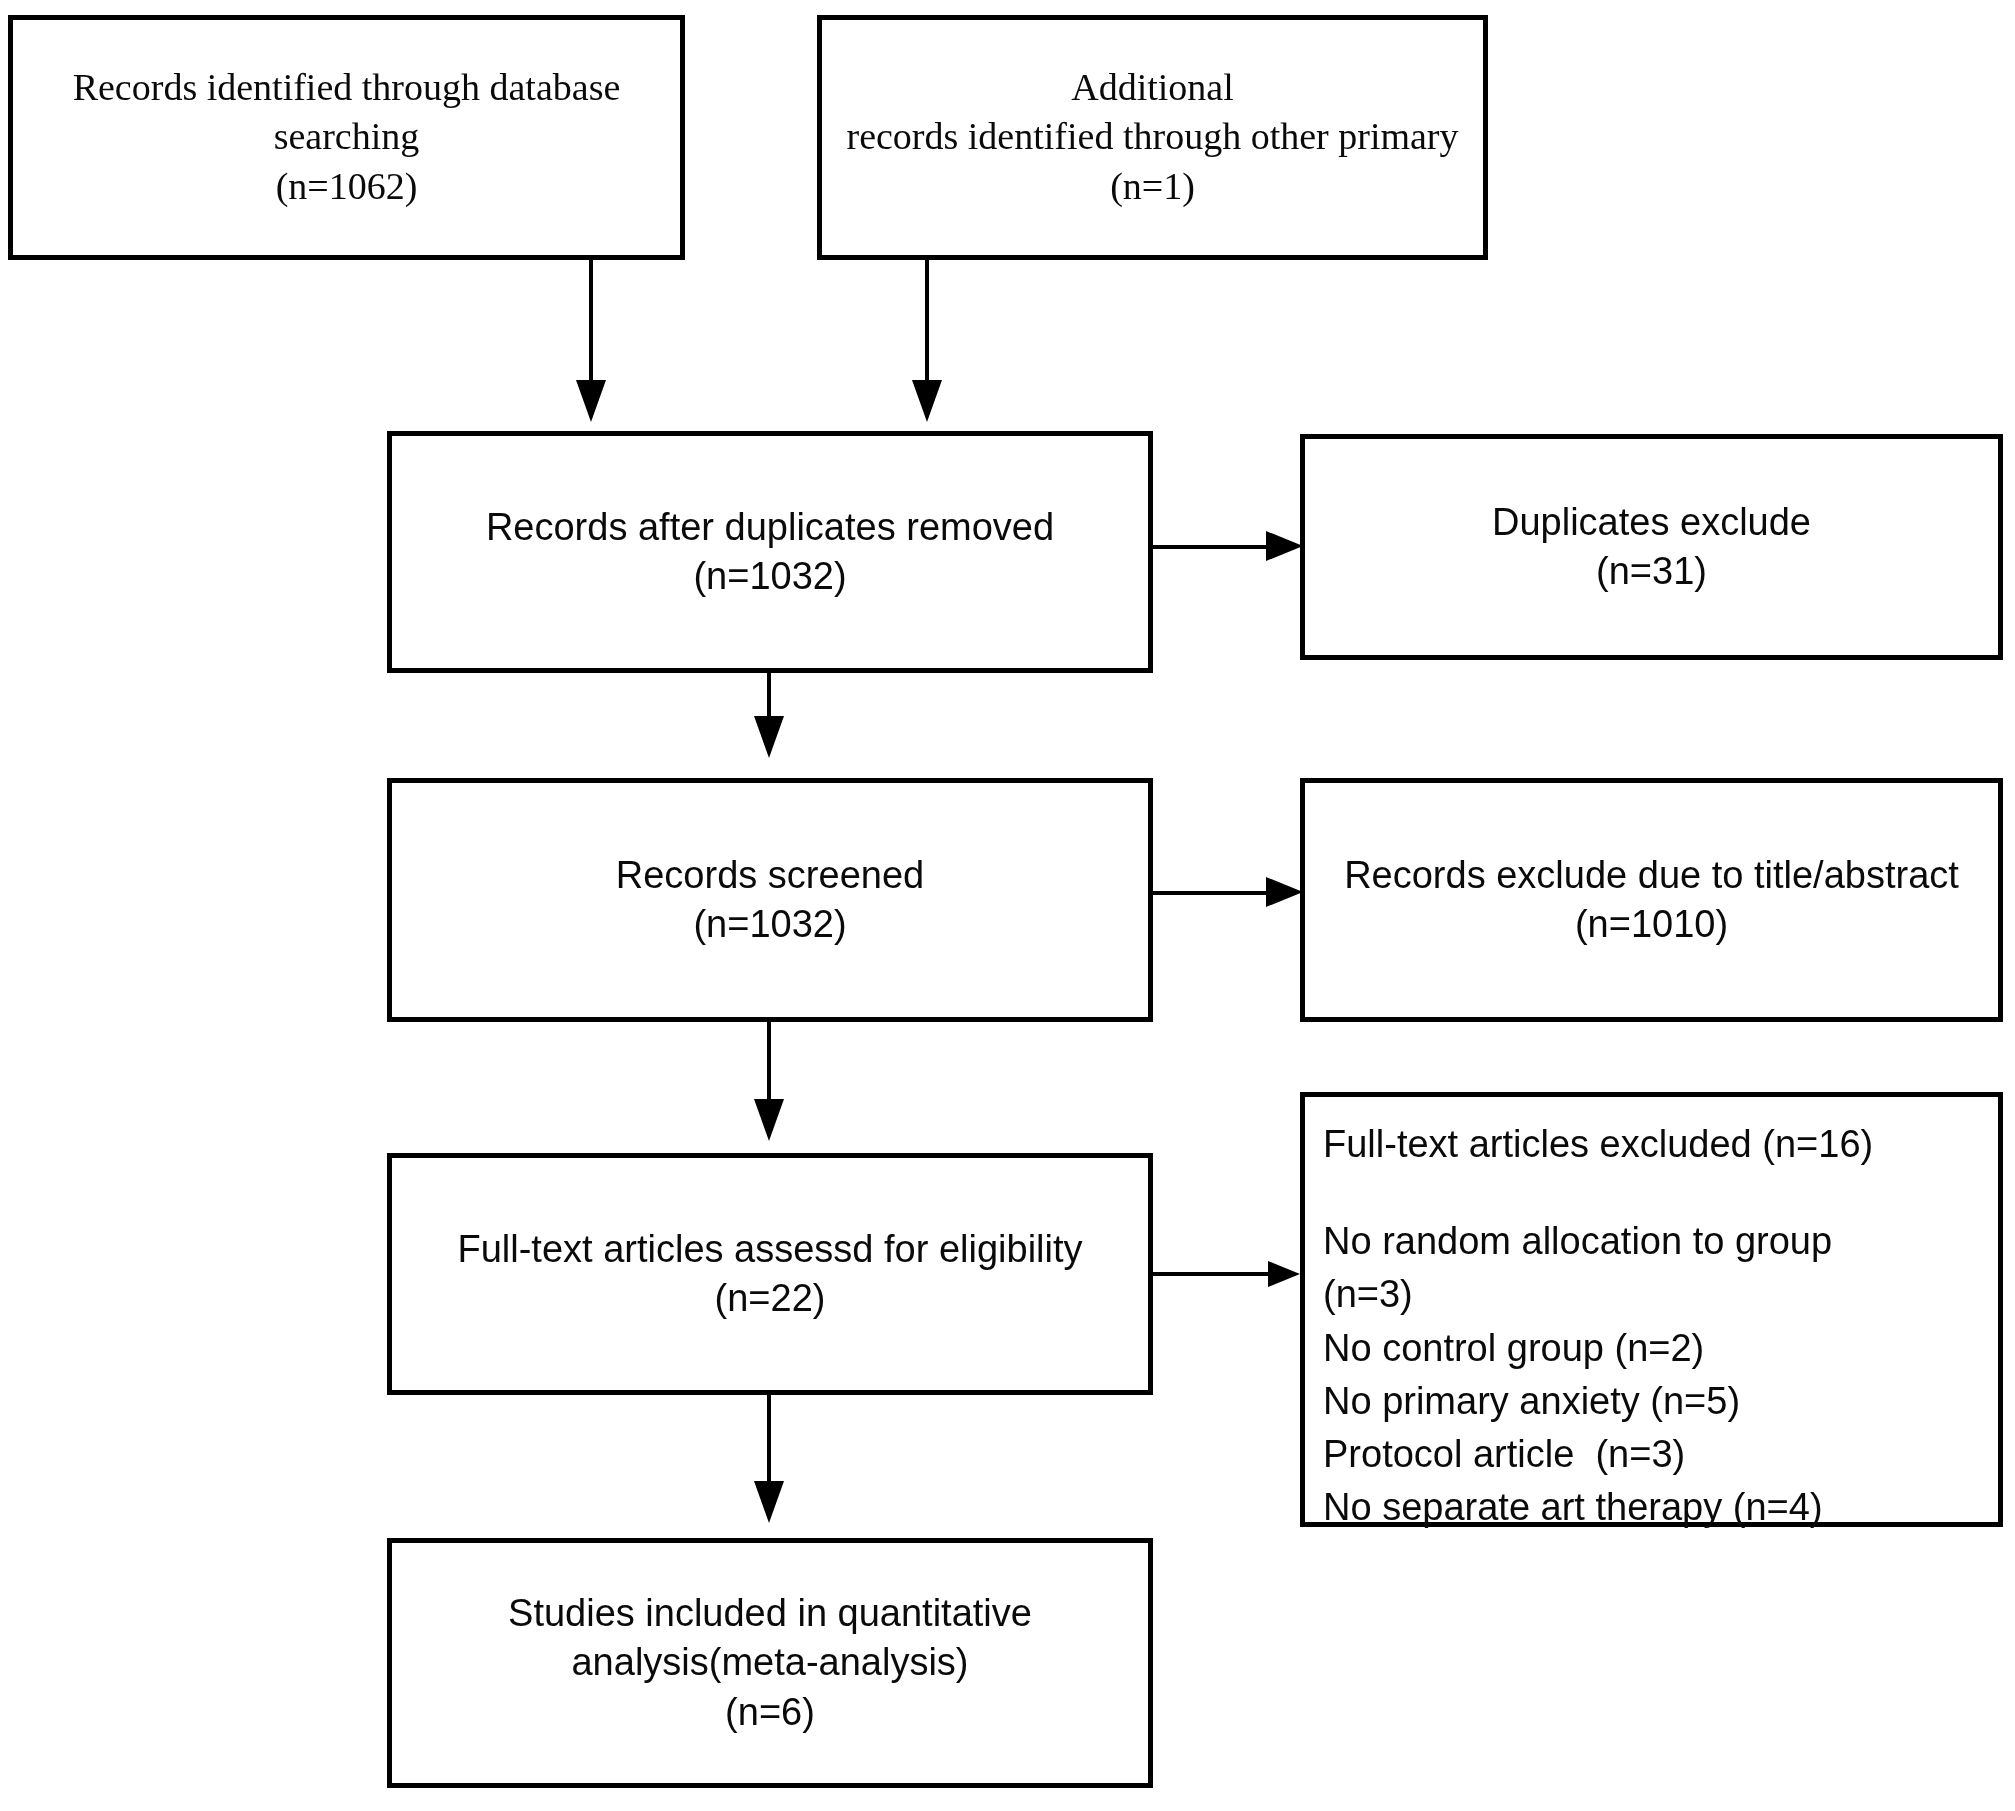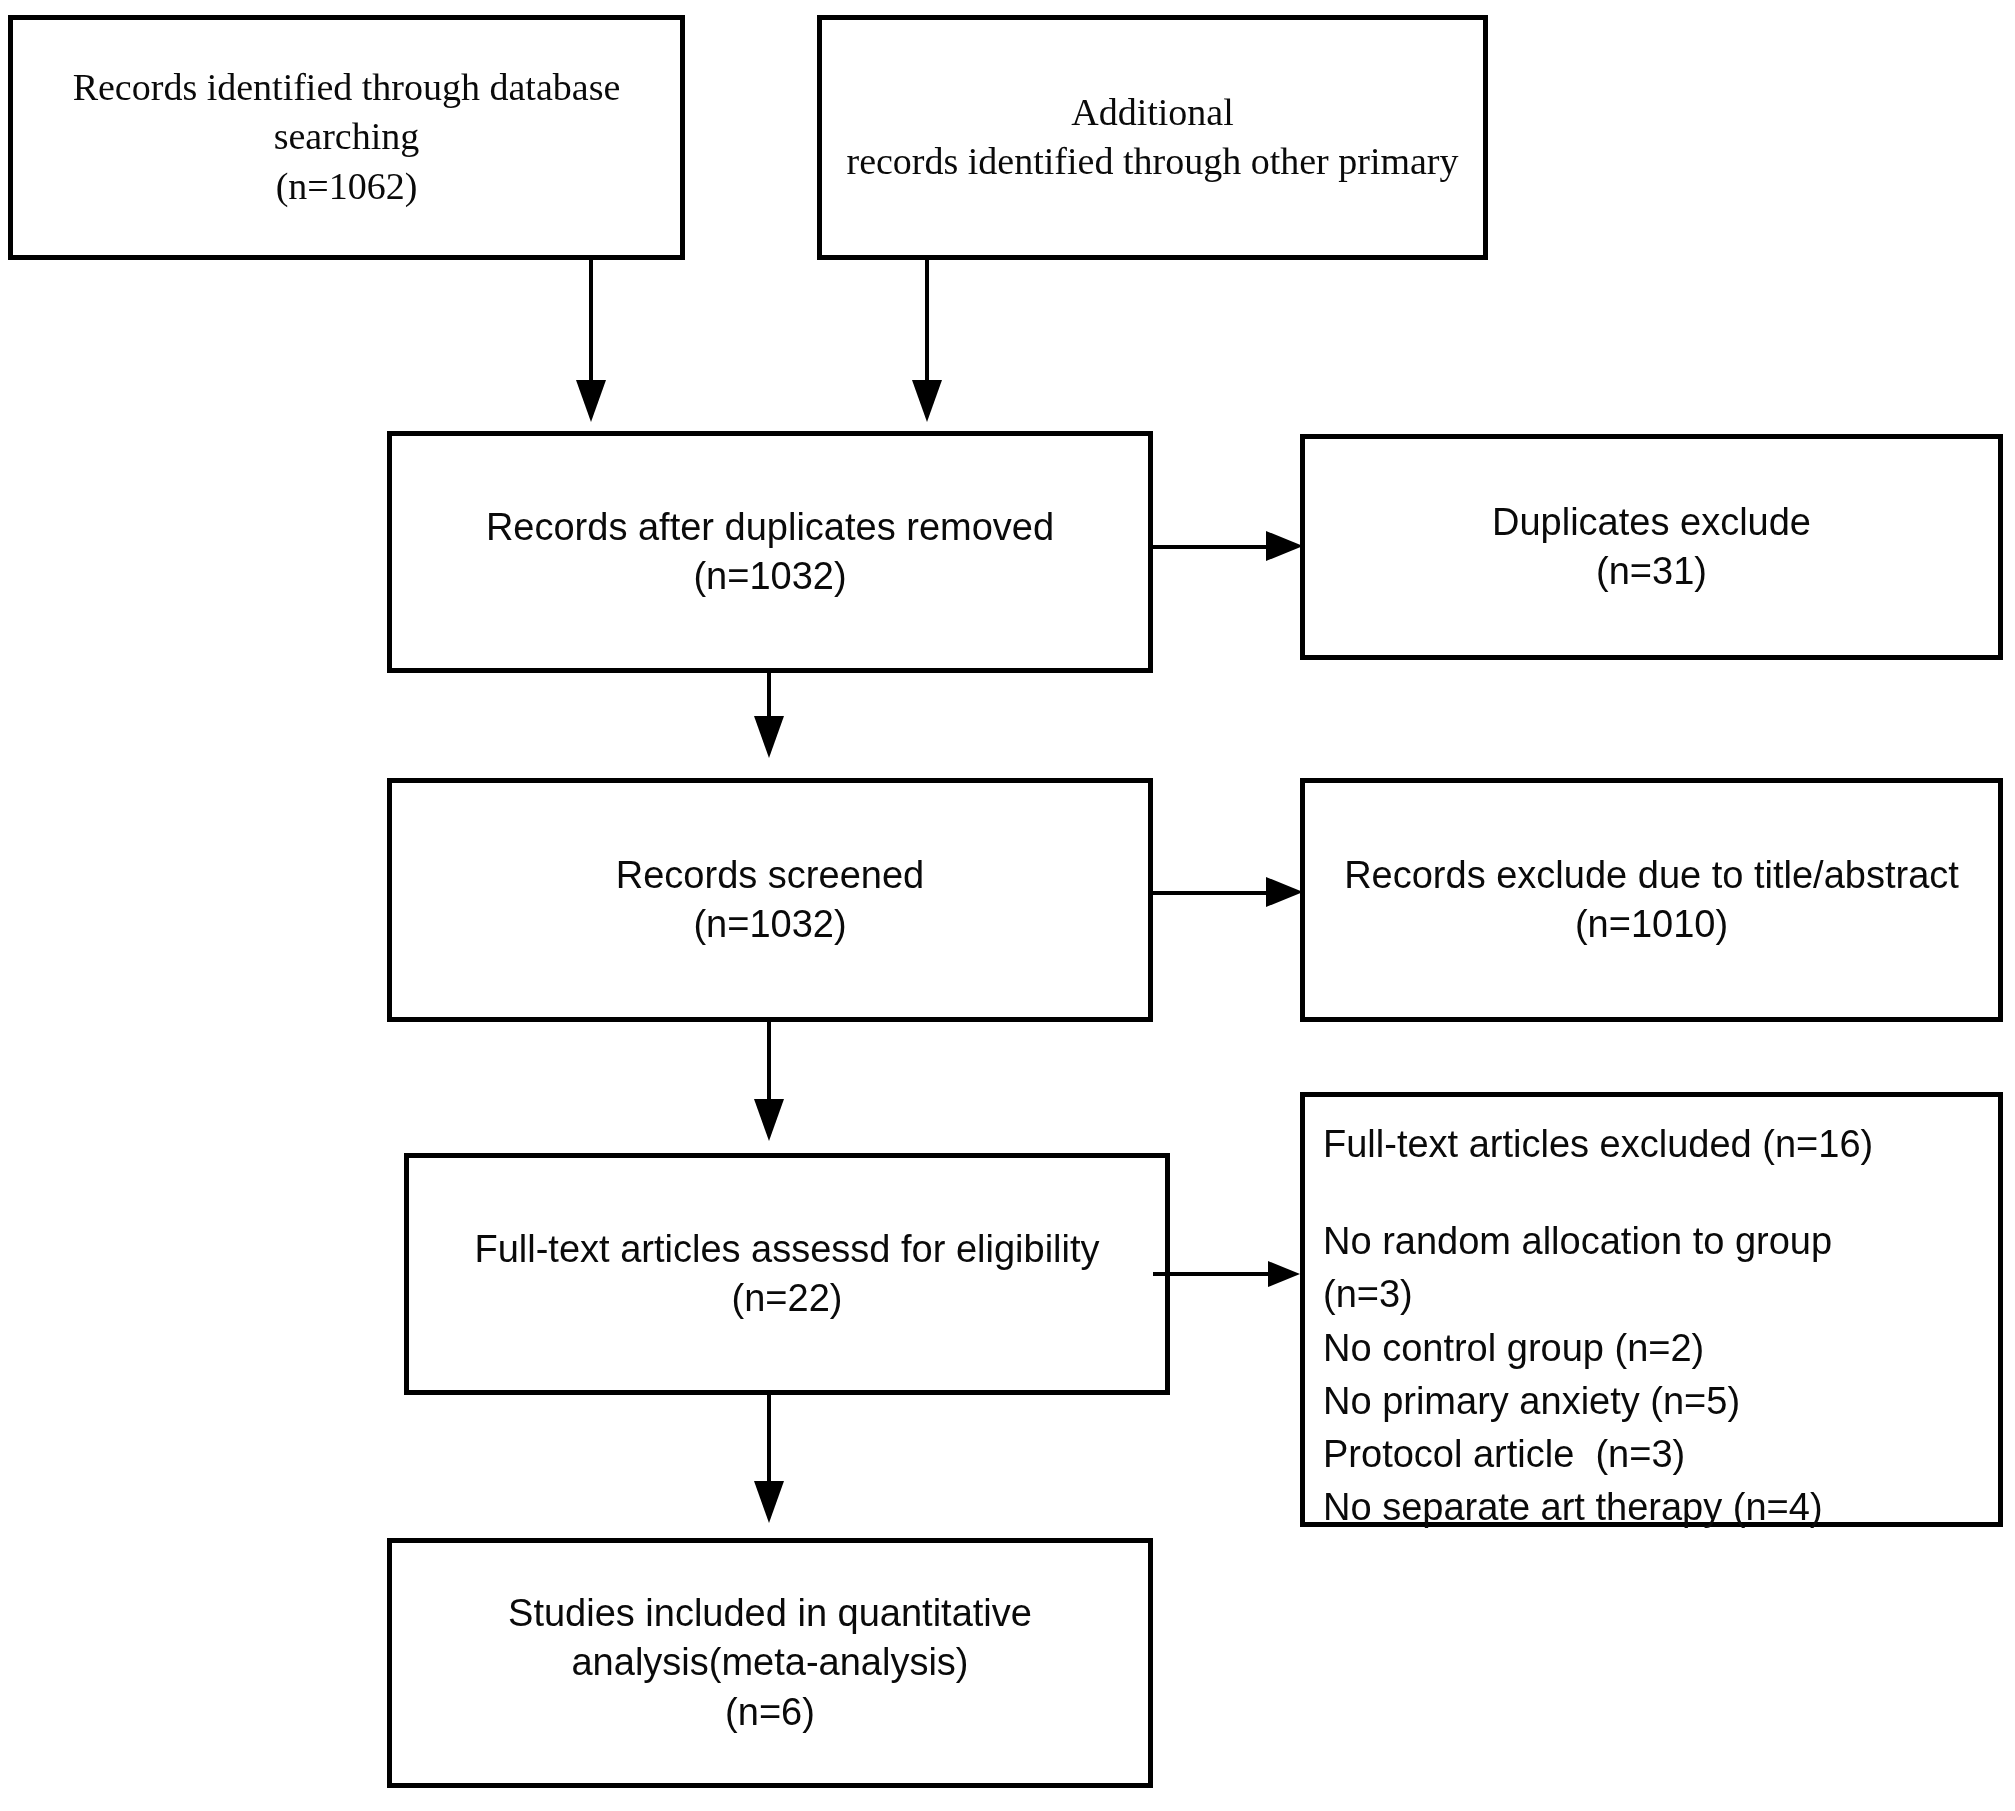--- a/index.html
+++ b/index.html
@@ -110,20 +110,21 @@
       <span class="ln">Records identified through database</span>
       <span class="ln">searching</span>
       <span class="ln">(n=1062)</span>
     </span>
   </div>
 
   <div class="box serif" style="left:817px; top:14.5px; width:671px; height:245px;">
     <span class="lines">
       <span class="ln">Additional</span>
       <span class="ln">records identified through other primary</span>
+      <span class="ln">(n=1)</span>
     </span>
   </div>
 
   <div class="vline" style="left:589px; top:260px; height:132px;"></div>
   <div class="arrow-down" style="left:576px; top:380px;"></div>
 
   <div class="vline" style="left:925px; top:260px; height:132px;"></div>
   <div class="arrow-down" style="left:912px; top:380px;"></div>
 
   <div class="box sans" style="left:387px; top:431px; width:766px; height:242px;">
@@ -159,21 +160,21 @@
       <span class="ln">(n=1010)</span>
     </span>
   </div>
 
   <div class="hline" style="left:1153px; top:891px; width:117px;"></div>
   <div class="arrow-right" style="left:1266px; top:877px;"></div>
 
   <div class="vline" style="left:767px; top:1022px; height:89px;"></div>
   <div class="arrow-down" style="left:754px; top:1099px;"></div>
 
-  <div class="box sans" style="left:404px; top:1153px; width:766px; height:242px;">
+  <div class="box sans" style="left:387px; top:1153px; width:766px; height:242px;">
     <span class="lines">
       <span class="ln">Full-text articles assessd for eligibility</span>
       <span class="ln">(n=22)</span>
     </span>
   </div>
 
   <div class="box sans align-left" style="left:1300px; top:1092px; width:703px; height:435px;">
     <span class="lines">
       <span class="ln">Full-text articles excluded (n=16)</span>
       <span class="spacer"></span>

